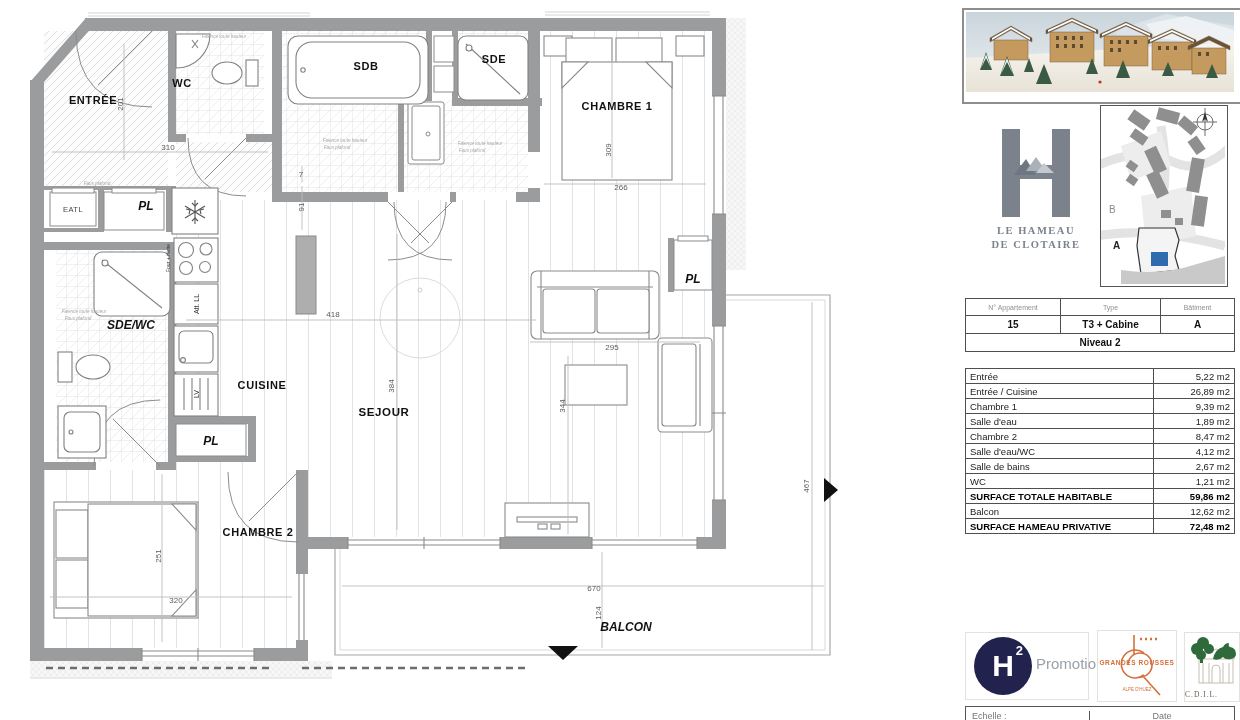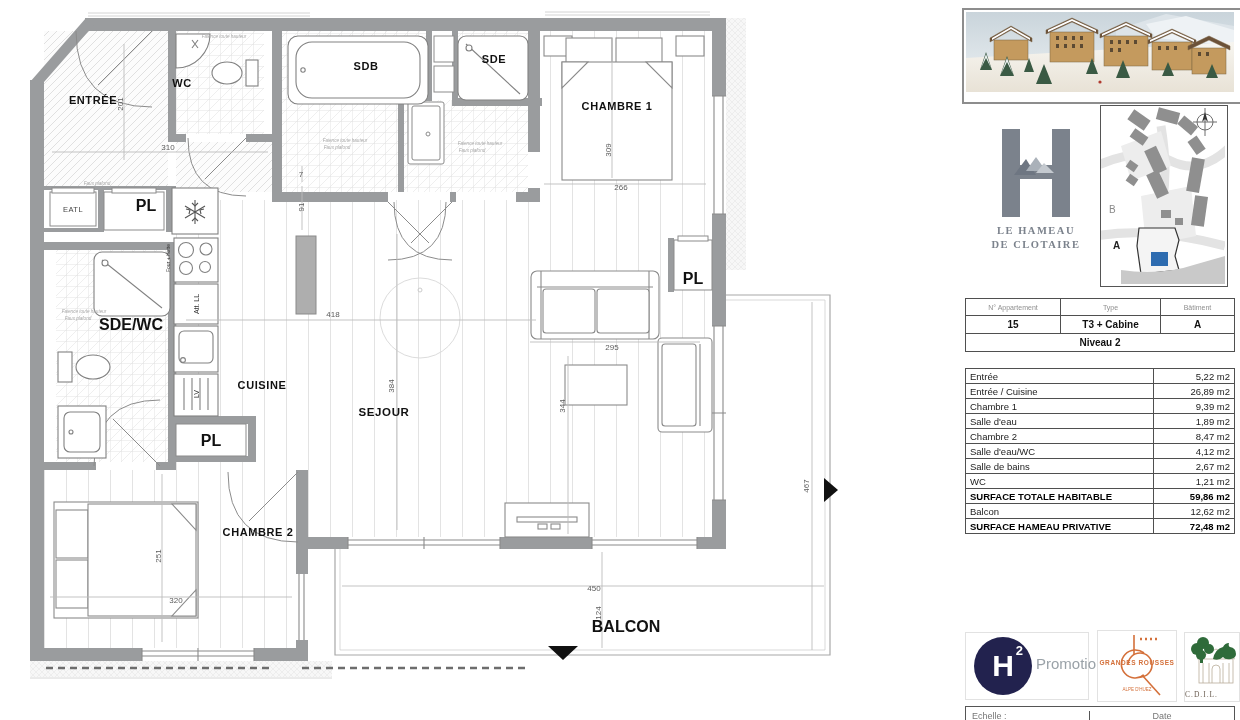--- a/index.html
+++ b/index.html
@@ -1,21 +1,21 @@
 <!DOCTYPE html>
 <html><head>
 <meta charset="utf-8">
 <style>
   html,body{margin:0;padding:0;background:#fff;}
   .page{position:relative;width:1240px;height:720px;background:#fff;overflow:hidden;
         font-family:"Liberation Sans",sans-serif;color:#1c1c1c;}
   .abs{position:absolute;}
   .lbl{position:absolute;transform:translate(-50%,-50%);white-space:nowrap;}
   .room{font-weight:bold;font-size:11px;letter-spacing:.6px;color:#111;}
-  .room-sm{font-weight:bold;font-size:16px;color:#111;}
+  .room-sm{font-weight:bold;font-size:12px;color:#111;font-style:italic;}
   .dim{font-size:8px;color:#5c5c5c;}
   .rot{transform:translate(-50%,-50%) rotate(-90deg);}
   .tiny{font-size:4.6px;font-style:italic;color:#a9a9a9;}
   .kit{font-size:7px;color:#333;}
   .eatl{font-size:7.5px;color:#444;letter-spacing:.5px;}
   
   .photo{left:962px;top:8px;width:276px;height:88px;border:2px solid #8d8d8d;background:#fff;padding:2px;}
   .logo-title{position:absolute;left:985px;width:102px;text-align:center;
       font-family:"Liberation Serif",serif;color:#7b828c;font-weight:bold;letter-spacing:1.5px;font-size:10.5px;}
   .sitemap{left:1100px;top:105px;width:126px;height:180px;border:1px solid #555;background:#fff;}
@@ -301,21 +301,21 @@
   <div class="lbl dim rot" style="left:562px;top:406px">344</div>
   <div class="lbl room-sm" style="left:693px;top:279px">PL</div>
   <div class="lbl room-sm" style="left:131px;top:325px">SDE/WC</div>
   <div class="lbl tiny" style="left:84px;top:311px">Faience toute hauteur</div>
   <div class="lbl tiny" style="left:78px;top:318px">Faux plafond</div>
   <div class="lbl room-sm" style="left:211px;top:441px">PL</div>
   <div class="lbl room" style="left:258px;top:532px">CHAMBRE 2</div>
   <div class="lbl dim rot" style="left:158px;top:556px">251</div>
   <div class="lbl dim" style="left:176px;top:600px">320</div>
   <div class="lbl room-sm" style="left:626px;top:627px">BALCON</div>
-  <div class="lbl dim" style="left:594px;top:588px">450</div>
+  <div class="lbl dim" style="left:594px;top:588px">670</div>
   <div class="lbl dim rot" style="left:598px;top:613px">124</div>
   <div class="lbl dim rot" style="left:806px;top:486px">467</div>
 
   <div class="abs photo">
     <svg width="268" height="80" viewBox="0 0 268 80">
       <defs>
         <linearGradient id="sky" x1="0" y1="0" x2="0" y2="1">
           <stop offset="0" stop-color="#c9d4db"></stop>
             <stop offset="1" stop-color="#eef2f4"></stop>
         </linearGradient>

